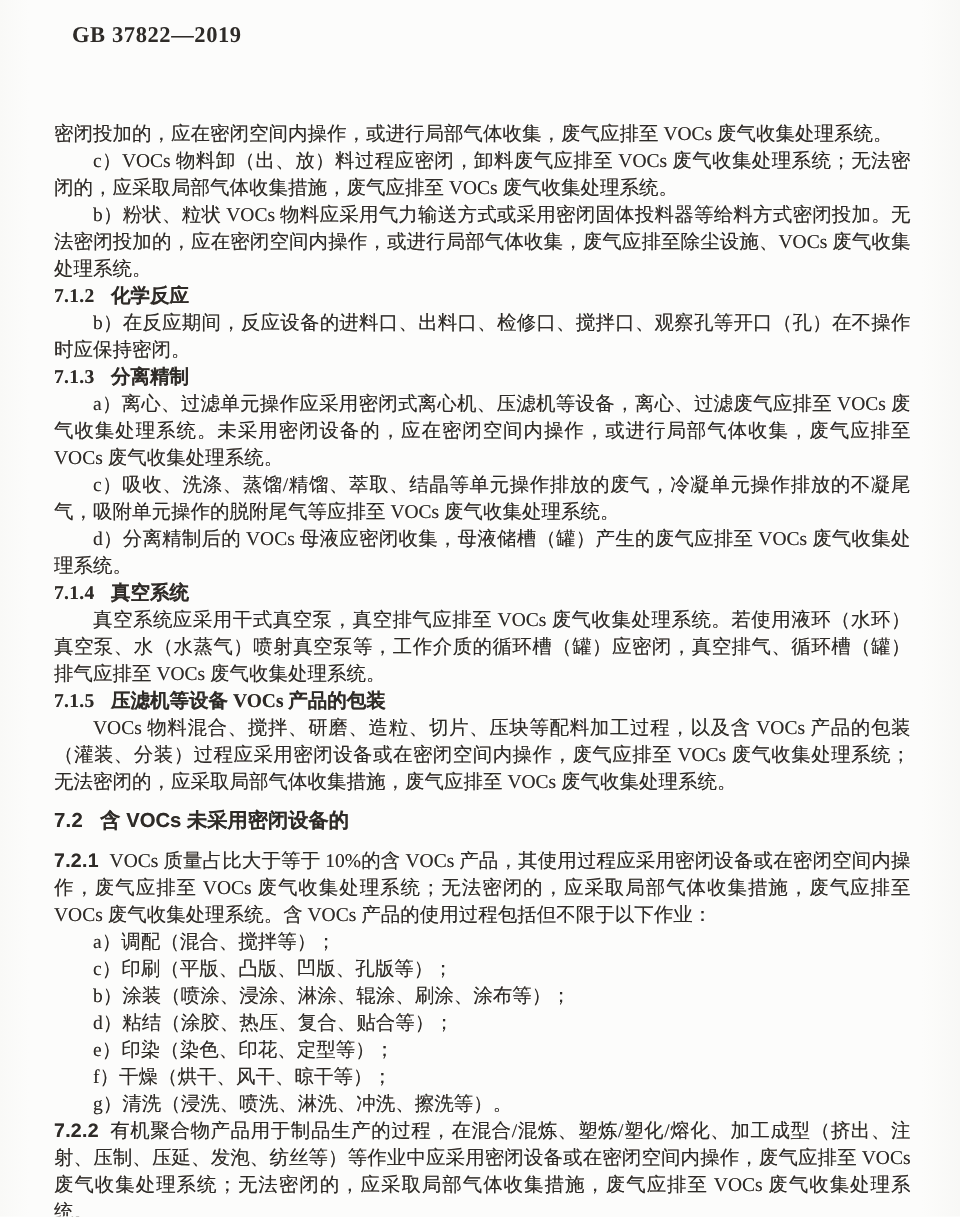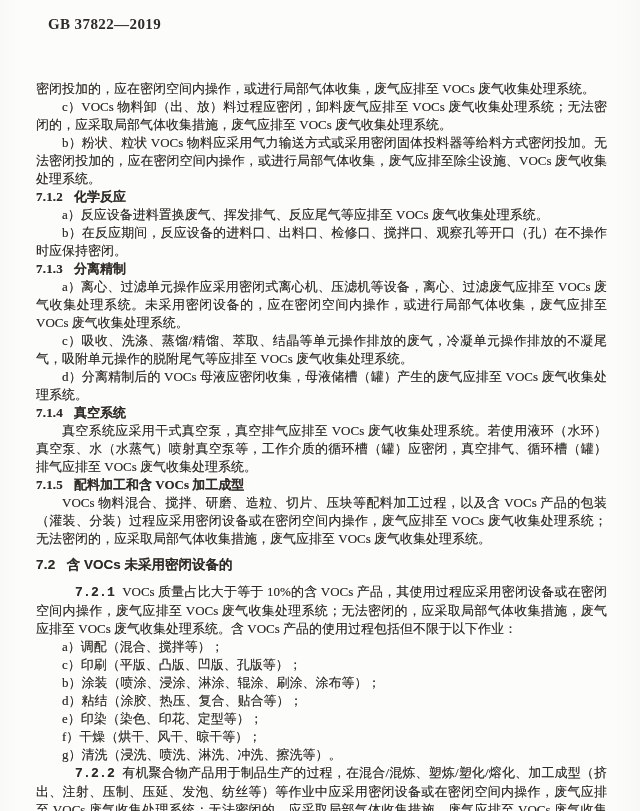--- a/index.html
+++ b/index.html
@@ -51,47 +51,45 @@
     margin:8px 0 9px 0;
     font-weight:bold;
     font-family:"Liberation Sans","DejaVu Sans",sans-serif;
     font-size:13.5px;
     line-height:18px;
     color:var(--ink);
   }
   .h2 .num{margin-right:.85em;letter-spacing:.2px;}
   .lead-num{
     font-weight:bold;
-    font-family:Liberation Mono, monospace;
+    font-family:Liberation Sans, sans-serif;
     margin-right:.55em;
     letter-spacing:.2px;
-    margin-left:39px;
   }
 </style>
 </head>
 <body>
 
 <div class="page">
   <header class="doc-header">
     <span>GB 37822—2019</span>
   </header>
   <main class="doc-body">
       <p class="pfrag"><span>密闭投加的，应在密闭空间内操作，或进行局部气体收集，废气应排至 VOCs 废气收集处理系统。</span></p>
       <p class="p"><span>c）VOCs 物料卸（出、放）料过程应密闭，卸料废气应排至 VOCs 废气收集处理系统；无法密闭的，应采取局部气体收集措施，废气应排至 VOCs 废气收集处理系统。</span></p>
       <p class="p"><span>b）粉状、粒状 VOCs 物料应采用气力输送方式或采用密闭固体投料器等给料方式密闭投加。无法密闭投加的，应在密闭空间内操作，或进行局部气体收集，废气应排至除尘设施、VOCs 废气收集处理系统。</span></p>
       <div class="h3"><span class="num">7.1.2</span><span>化学反应</span></div>
-      <p class="p"><span>a）反应设备进料置换废气、挥发排气、反应尾气等应排至 VOCs 废气收集处理系统。</span></p>
       <p class="p"><span>b）在反应期间，反应设备的进料口、出料口、检修口、搅拌口、观察孔等开口（孔）在不操作时应保持密闭。</span></p>
       <div class="h3"><span class="num">7.1.3</span><span>分离精制</span></div>
       <p class="p"><span>a）离心、过滤单元操作应采用密闭式离心机、压滤机等设备，离心、过滤废气应排至 VOCs 废气收集处理系统。未采用密闭设备的，应在密闭空间内操作，或进行局部气体收集，废气应排至 VOCs 废气收集处理系统。</span></p>
       <p class="p"><span>c）吸收、洗涤、蒸馏/精馏、萃取、结晶等单元操作排放的废气，冷凝单元操作排放的不凝尾气，吸附单元操作的脱附尾气等应排至 VOCs 废气收集处理系统。</span></p>
       <p class="p"><span>d）分离精制后的 VOCs 母液应密闭收集，母液储槽（罐）产生的废气应排至 VOCs 废气收集处理系统。</span></p>
       <div class="h3"><span class="num">7.1.4</span><span>真空系统</span></div>
       <p class="p"><span>真空系统应采用干式真空泵，真空排气应排至 VOCs 废气收集处理系统。若使用液环（水环）真空泵、水（水蒸气）喷射真空泵等，工作介质的循环槽（罐）应密闭，真空排气、循环槽（罐）排气应排至 VOCs 废气收集处理系统。</span></p>
-      <div class="h3"><span class="num">7.1.5</span><span>配料加工和含 VOCs 加工成型</span></div>
+      <div class="h3"><span class="num">7.1.5</span><span>压滤机等设备 VOCs 产品的包装</span></div>
       <p class="p"><span>VOCs 物料混合、搅拌、研磨、造粒、切片、压块等配料加工过程，以及含 VOCs 产品的包装（灌装、分装）过程应采用密闭设备或在密闭空间内操作，废气应排至 VOCs 废气收集处理系统；无法密闭的，应采取局部气体收集措施，废气应排至 VOCs 废气收集处理系统。</span></p>
       <div class="h2"><span class="num">7.2</span><span>含 VOCs 未采用密闭设备的</span></div>
       <p class="pnum"><span class="lead-num">7.2.1</span><span>VOCs 质量占比大于等于 10%的含 VOCs 产品，其使用过程应采用密闭设备或在密闭空间内操作，废气应排至 VOCs 废气收集处理系统；无法密闭的，应采取局部气体收集措施，废气应排至 VOCs 废气收集处理系统。含 VOCs 产品的使用过程包括但不限于以下作业：</span></p>
       <p class="li"><span>a）调配（混合、搅拌等）；</span></p>
       <p class="li"><span>c）印刷（平版、凸版、凹版、孔版等）；</span></p>
       <p class="li"><span>b）涂装（喷涂、浸涂、淋涂、辊涂、刷涂、涂布等）；</span></p>
       <p class="li"><span>d）粘结（涂胶、热压、复合、贴合等）；</span></p>
       <p class="li"><span>e）印染（染色、印花、定型等）；</span></p>
       <p class="li"><span>f）干燥（烘干、风干、晾干等）；</span></p>
       <p class="li"><span>g）清洗（浸洗、喷洗、淋洗、冲洗、擦洗等）。</span></p>

